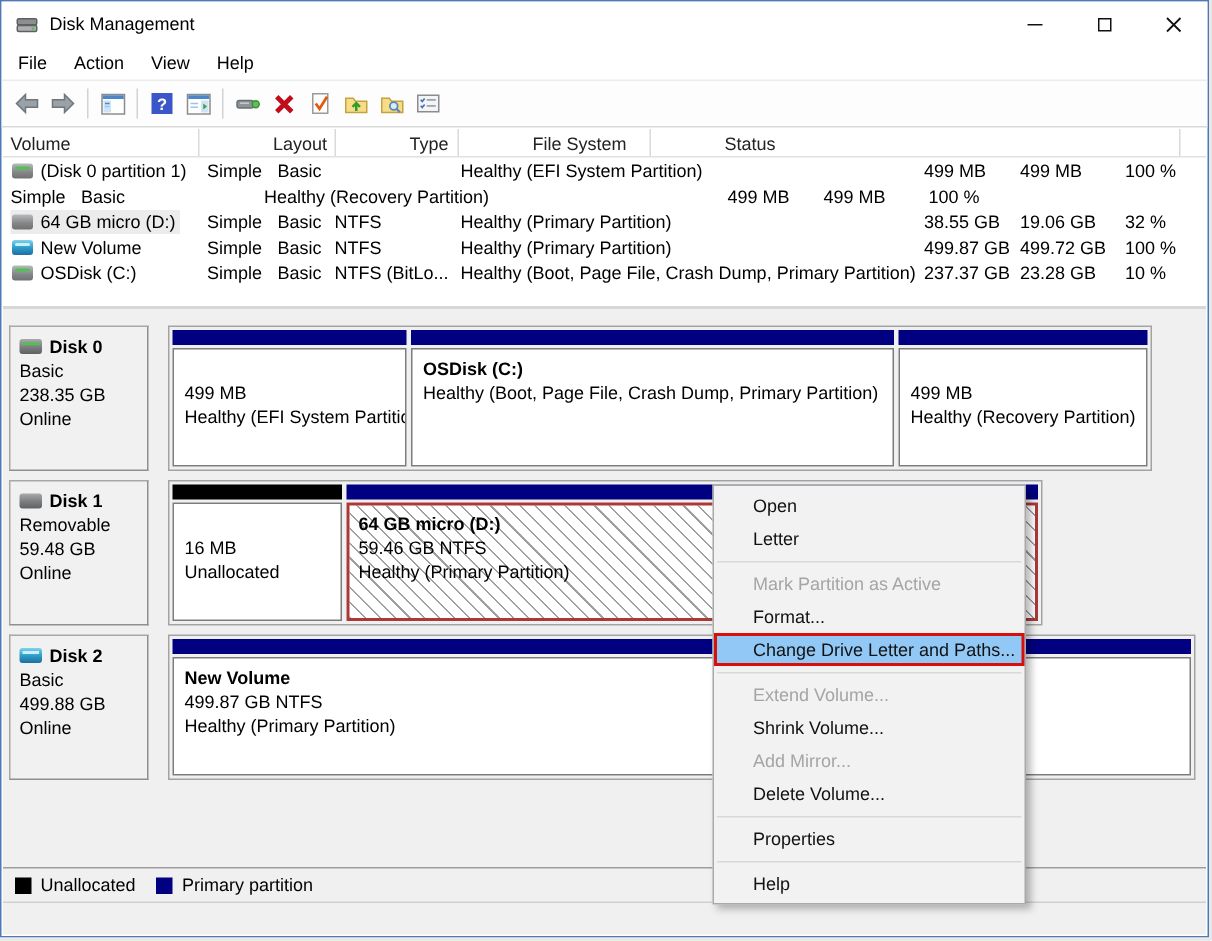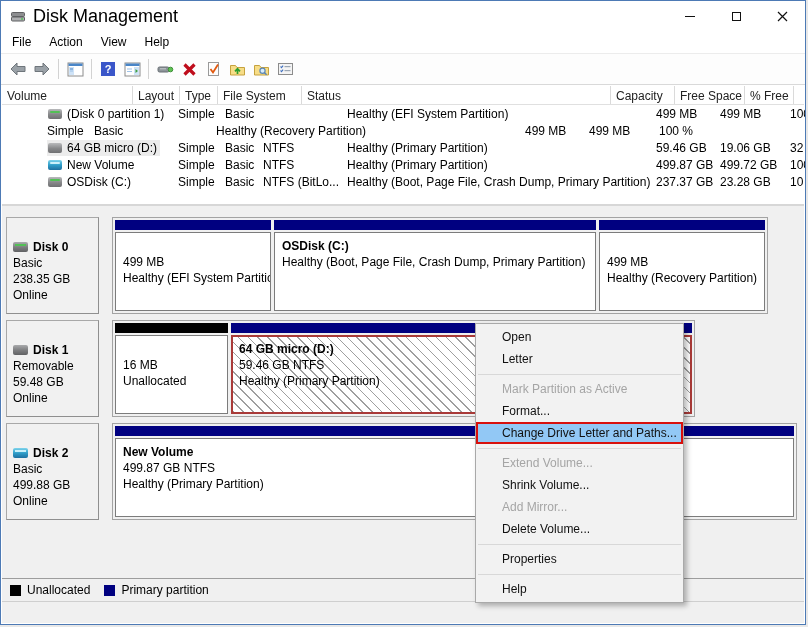--- a/index.html
+++ b/index.html
@@ -8,53 +8,53 @@
 
   .window {
     position:relative; width:806px; height:625px; margin:0;
     border:1px solid #4d7ab5; background:#ffffff; overflow:hidden;
     font-size:12px; color:#000;
   }
 
   
   .titlebar { position:absolute; top:0; left:0; right:0; height:30px; background:#fff; display:flex; align-items:center; }
   .app-icon { margin-left:9px; width:16px; height:16px; flex:none; }
-  .win-title { margin-left:7px; font-size:18px; }
+  .win-title { margin-left:7px; font-size:12px; }
   .win-controls { margin-left:auto; display:flex; height:100%; }
   .wc { width:46px; height:100%; display:flex; align-items:center; justify-content:center; }
   .wc-min i { display:block; width:10px; height:1px; background:#111; }
   .wc-max i { display:block; width:9px; height:9px; border:1px solid #111; }
 
   
   .menubar { position:absolute; top:30px; left:0; right:0; height:22px; background:#fff; display:flex; align-items:center; padding-left:2px; }
   .menu-item { padding:3px 9px; }
 
   
   .toolbar { position:absolute; top:52px; left:0; right:0; height:32px; background:#fdfdfd; border-top:1px solid #ececec; border-bottom:1px solid #d9d9d9; display:flex; align-items:center; padding-left:5px; }
   .tbtn { width:24px; height:24px; display:flex; align-items:center; justify-content:center; flex:none; }
   .tsep { width:1px; height:20px; background:#d2d2d2; margin:0 4px; flex:none; }
 
   
   .listview { position:absolute; top:85px; left:1px; right:1px; height:118px; background:#fff; }
-  .lv-header { display:flex; height:19px; border-bottom:1px solid #e0e0e0; background:#fff; }
+  .lv-header { display:flex; height:19px; border-bottom:1px solid #e0e0e0; background:#fff;gap:44px; }
   .lv-h { border-right:1px solid #dadada; padding:3px 4px 0 5px; color:#222; white-space:nowrap; overflow:hidden; flex:none; }
-  .lv-row { display:flex; height:17px; align-items:center;padding-left:40px; }
+  .lv-row { display:flex; height:17px; align-items:center; }
   .lv-c { padding-left:5px; white-space:nowrap; overflow:hidden; flex:none; }
   .w0{width:131px}.w1{width:47px}.w2{width:38px}.w3{width:84px}.w4{width:309px}.w5{width:64px}.w6{width:70px}.w7{width:49px}
   .vol-inner { display:inline-flex; align-items:center; padding:1px 3px 1px 1px; }
   .vol-inner.sel { background:#ececec; }
   .vol-icon { width:14px; height:10px; border-radius:2px; background:linear-gradient(180deg,#b9babc,#87888a 55%,#6f7072); position:relative; margin-right:5px; flex:none; }
   .vol-icon[data-variant="basic"]::after { content:""; position:absolute; left:2px; right:2px; top:2px; height:2px; background:#52c055; border-radius:1px; }
   .vol-icon[data-variant="blue"] { background:linear-gradient(180deg,#7fd4ec,#2f9ec9 50%,#1d6fa0); }
   .vol-icon[data-variant="blue"]::after { content:""; position:absolute; left:2px; right:2px; top:2px; height:2px; background:#c9f0fa; border-radius:1px; }
 
   
   .graphic { position:absolute; top:203px; left:1px; right:1px; height:374px; background:#f0f0f0; border-top:2px solid #d7d7d7; }
   .disk-row { position:absolute; left:0; height:97px; }
-  .disk-head { position:absolute; left:4px; top:0; width:93px; height:97px; background:#f1f1f1; border:1px solid #a8a8a8; border-right-color:#8f8f8f; border-bottom-color:#8f8f8f; padding:21px 6px; line-height:16px; }
+  .disk-head { position:absolute; left:4px; top:0; width:93px; height:97px; background:#f1f1f1; border:1px solid #a8a8a8; border-right-color:#8f8f8f; border-bottom-color:#8f8f8f; padding:5px 6px; line-height:16px; }
   .disk-head .dh-title { display:flex; align-items:center; font-weight:bold; }
   .dh-icon { width:15px; height:10px; border-radius:2px; background:linear-gradient(180deg,#a9aaac,#7b7c7e 55%,#606163); position:relative; margin-right:5px; flex:none; }
   .dh-icon[data-variant="basic"]::after { content:""; position:absolute; left:2px; right:2px; top:2px; height:2px; background:#52c055; }
   .dh-icon[data-variant="blue"] { background:linear-gradient(180deg,#7fd4ec,#2f9ec9 50%,#1d6fa0); }
   .dh-icon[data-variant="blue"]::after { content:""; position:absolute; left:2px; right:2px; top:2px; height:2px; background:#c9f0fa; }
   .disk-strip { position:absolute; left:110px; top:0; height:97px; border:1px solid #a3a3a3; background:#f0f0f0; display:flex; gap:3px; padding:2px; }
   .part { display:flex; flex-direction:column; min-width:0; }
   .part-bar { height:10px; background:#000080; margin-bottom:2px; flex:none; }
   .part.unalloc .part-bar { background:#000000; }
   .part-box { flex:1; border:1px solid #7c7c7c; background:#fff; padding:5px 7px 0 7px; line-height:16px; overflow:hidden; white-space:nowrap; }
@@ -232,21 +232,21 @@
 
     <div class="lv-row">
       <div class="lv-c w0"><span class="vol-inner sel">
             <span class="vol-icon" data-variant="plain"></span>
             <span>64 GB micro (D:)</span>
           </span></div>
       <div class="lv-c w1">Simple</div>
       <div class="lv-c w2">Basic</div>
       <div class="lv-c w3">NTFS</div>
       <div class="lv-c w4">Healthy (Primary Partition)</div>
-      <div class="lv-c w5">59.46 GB</div>
+      <div class="lv-c w5">38.55 GB</div>
       <div class="lv-c w6">19.06 GB</div>
       <div class="lv-c w7">32 %</div>
     </div>
 
     <div class="lv-row">
       <div class="lv-c w0"><span class="vol-inner">
             <span class="vol-icon" data-variant="blue"></span>
             <span>New Volume</span>
           </span></div>
       <div class="lv-c w1">Simple</div>

